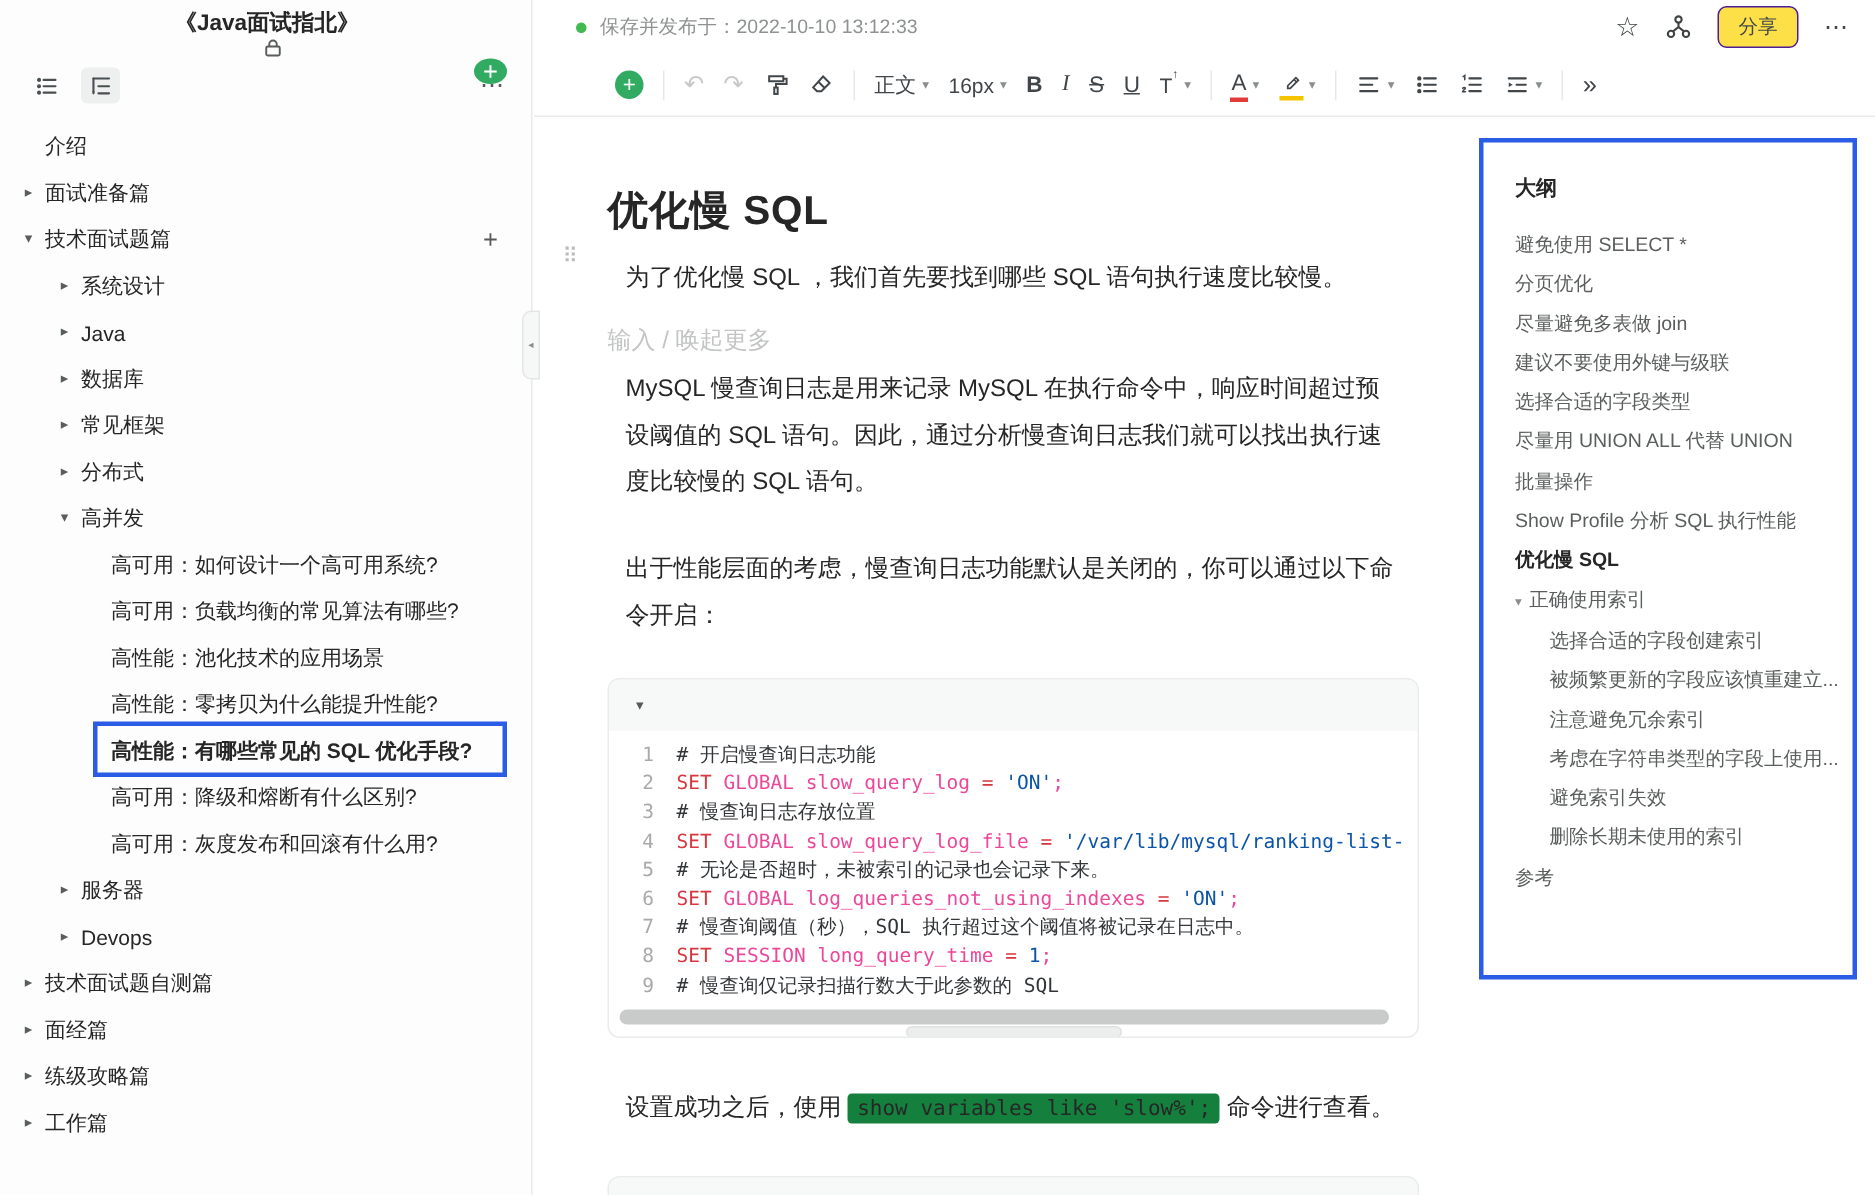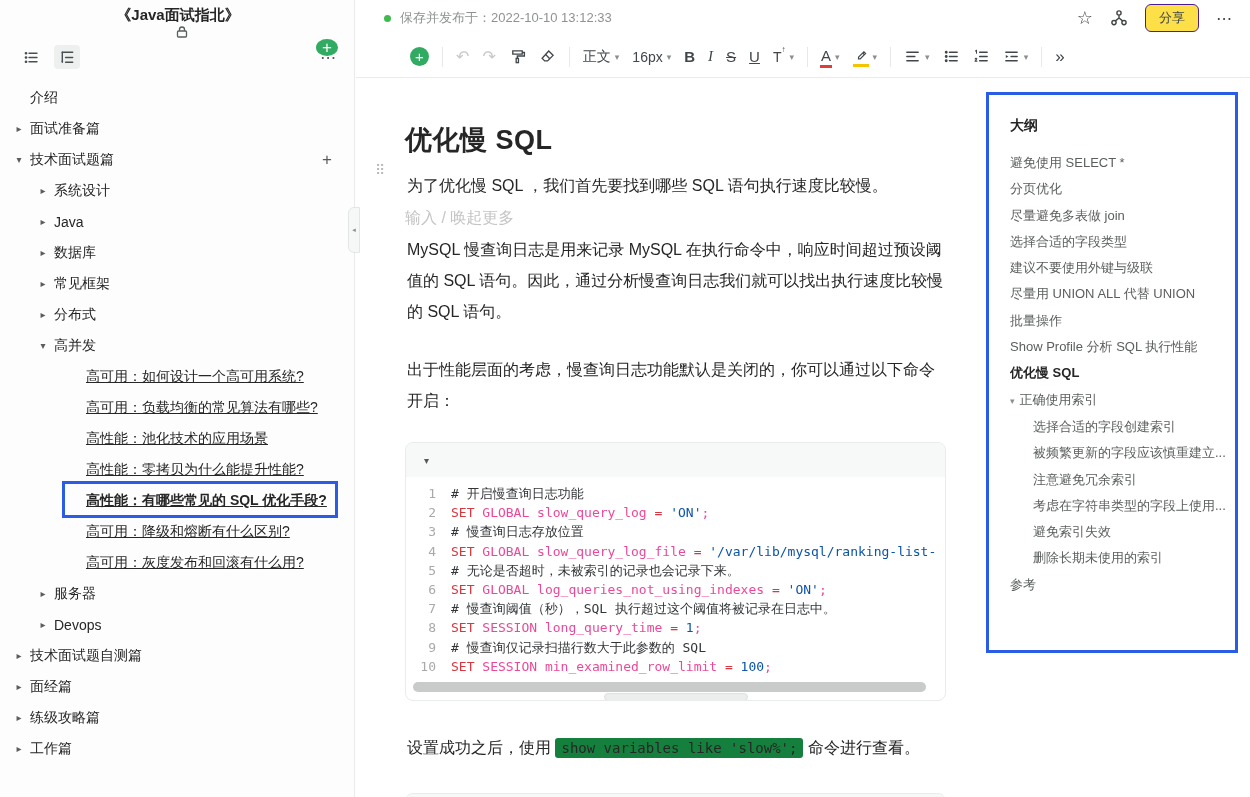--- a/index.html
+++ b/index.html
@@ -22,21 +22,21 @@
   .sb-tools { display:flex; align-items:center; height:34px; padding:0 18px; gap:10px; }
   .tool-btn { width:26px; height:24px; display:flex; align-items:center; justify-content:center;
     border-radius:4px; color:#4a4f52; }
   .tool-btn.active { background:#eef0ef; }
   .sb-dots { margin-left:auto; color:#585a5a; font-size:16px; }
 
   .tree { padding-top:8px; }
   .tree-item { display:flex; align-items:center; height:31px; font-size:14px; color:#262626; cursor:pointer; }
   .tree-item.lvl1 { padding-left:8px; }
   .tree-item.lvl2 { padding-left:32px; }
-  .tree-item.lvl3 { padding-left:54px;text-decoration:underline; }
+  .tree-item.lvl3 { padding-left:42px; }
   .tree-item .caret { width:22px; flex:none; text-align:center; color:#595d5c; font-size:10px; }
   .tree-item.lvl3 .caret { width:32px; }
   .tree-item.selected .lbl { font-weight:700; }
   .tree-item .trail { margin-left:auto; margin-right:22px; color:#585a5a; font-size:17px; }
 
   .collapse-handle { position:absolute; left:348px; top:207px; width:12px; height:46px;
     background:#f6f7f7; border:1px solid #e4e6e5; border-radius:6px 0 0 6px;
     display:flex; align-items:center; justify-content:center; color:#8a8f8d; font-size:7px; z-index:5; }
 
   
@@ -67,21 +67,21 @@
   .color-a::after { content:""; position:absolute; left:-1px; right:-1px; bottom:-2px; height:3px; background:#e13c39; }
   .hl-a { position:relative; padding-bottom:2px; display:flex; }
   .hl-a::after { content:""; position:absolute; left:0; right:0; bottom:-2px; height:3px; background:#f5c400; }
   .t-sup { font-size:8px; vertical-align:top; position:relative; top:-4px; color:#41464a; }
 
   
   .editor { position:absolute; left:356px; top:78px; width:894px; height:719px; background:#fff; overflow:hidden; }
   .doc { position:absolute; left:49px; top:0; width:541px; }
   .doc-title { font-size:27px; font-weight:700; margin:44px 0 6px; letter-spacing:0.5px; }
   .drag-handle { position:absolute; left:-30px; top:84px; color:#b9bcbb; font-size:14px; cursor:grab; }
-  .p { font-size:16px; line-height:31px; margin:2px; }
+  .p { font-size:16px; line-height:31px; margin:12px; }
   .p1 { margin-top:12px; }
   .placeholder { color:#c3c5c4; font-size:16px; line-height:29px; }
   .p2 { margin-top:2px; }
   .p3 { margin-top:27px; }
   .inline-code { font-family:"DejaVu Sans Mono","Liberation Mono",monospace; font-size:14px;
     background:#15803d; padding:2px 6px; border-radius:3px; }
 
   .codeblock { position:relative; border:1px solid #e9ebec; border-radius:8px; background:#fff;
     overflow:hidden; margin-top:26px; }
   .code-header { height:34px; background:#f7f8f8; display:flex; align-items:center; padding-left:18px;
@@ -369,21 +369,20 @@
         <div class="code-body">
             <div class="code-line"><span class="ln">1</span><span><span class="tk-c"># 开启慢查询日志功能</span></span></div>
             <div class="code-line"><span class="ln">2</span><span><span class="tk-k">SET</span><span class="tk-p"> GLOBAL slow_query_log </span><span class="tk-k">=</span><span class="tk-p"> </span><span class="tk-s">'ON'</span><span class="tk-p">;</span></span></div>
             <div class="code-line"><span class="ln">3</span><span><span class="tk-c"># 慢查询日志存放位置</span></span></div>
             <div class="code-line"><span class="ln">4</span><span><span class="tk-k">SET</span><span class="tk-p"> GLOBAL slow_query_log_file </span><span class="tk-k">=</span><span class="tk-p"> </span><span class="tk-s">'/var/lib/mysql/ranking-list-</span></span></div>
             <div class="code-line"><span class="ln">5</span><span><span class="tk-c"># 无论是否超时，未被索引的记录也会记录下来。</span></span></div>
             <div class="code-line"><span class="ln">6</span><span><span class="tk-k">SET</span><span class="tk-p"> GLOBAL log_queries_not_using_indexes </span><span class="tk-k">=</span><span class="tk-p"> </span><span class="tk-s">'ON'</span><span class="tk-p">;</span></span></div>
             <div class="code-line"><span class="ln">7</span><span><span class="tk-c"># 慢查询阈值（秒），SQL 执行超过这个阈值将被记录在日志中。</span></span></div>
             <div class="code-line"><span class="ln">8</span><span><span class="tk-k">SET</span><span class="tk-p"> SESSION long_query_time </span><span class="tk-k">=</span><span class="tk-p"> </span><span class="tk-n">1</span><span class="tk-p">;</span></span></div>
             <div class="code-line"><span class="ln">9</span><span><span class="tk-c"># 慢查询仅记录扫描行数大于此参数的 SQL</span></span></div>
-            <div class="code-line"><span class="ln">10</span><span><span class="tk-k">SET</span><span class="tk-p"> SESSION min_examined_row_limit </span><span class="tk-k">=</span><span class="tk-p"> </span><span class="tk-n">100</span><span class="tk-p">;</span></span></div>
           </div>
         <div class="hscroll"></div>
         <div class="resize-pill"></div>
       </div>
 
       <p class="p p4">
         <span>设置成功之后，使用 </span><span class="inline-code">show variables like 'slow%';</span><span> 命令进行查看。</span>
       </p>
 
       <div class="codeblock codeblock2">
@@ -394,22 +393,22 @@
       </div>
     </div>
   </div>
 
   <div class="outline-box">
     <div class="outline-title">大纲</div>
     <div>
         <div class="outline-item o-lvl0"><span>避免使用 SELECT *</span></div>
         <div class="outline-item o-lvl0"><span>分页优化</span></div>
         <div class="outline-item o-lvl0"><span>尽量避免多表做 join</span></div>
+        <div class="outline-item o-lvl0"><span>建议不要使用外键与级联</span></div>
         <div class="outline-item o-lvl0"><span>选择合适的字段类型</span></div>
-        <div class="outline-item o-lvl0"><span>建议不要使用外键与级联</span></div>
         <div class="outline-item o-lvl0"><span>尽量用 UNION ALL 代替 UNION</span></div>
         <div class="outline-item o-lvl0"><span>批量操作</span></div>
         <div class="outline-item o-lvl0"><span>Show Profile 分析 SQL 执行性能</span></div>
         <div class="outline-item o-lvl0 active"><span>优化慢 SQL</span></div>
         <div class="outline-item o-lvl0"><span class="o-caret">▾</span><span>正确使用索引</span></div>
         <div class="outline-item o-lvl1"><span>选择合适的字段创建索引</span></div>
         <div class="outline-item o-lvl1"><span>被频繁更新的字段应该慎重建立...</span></div>
         <div class="outline-item o-lvl1"><span>注意避免冗余索引</span></div>
         <div class="outline-item o-lvl1"><span>考虑在字符串类型的字段上使用...</span></div>
         <div class="outline-item o-lvl1"><span>避免索引失效</span></div>

